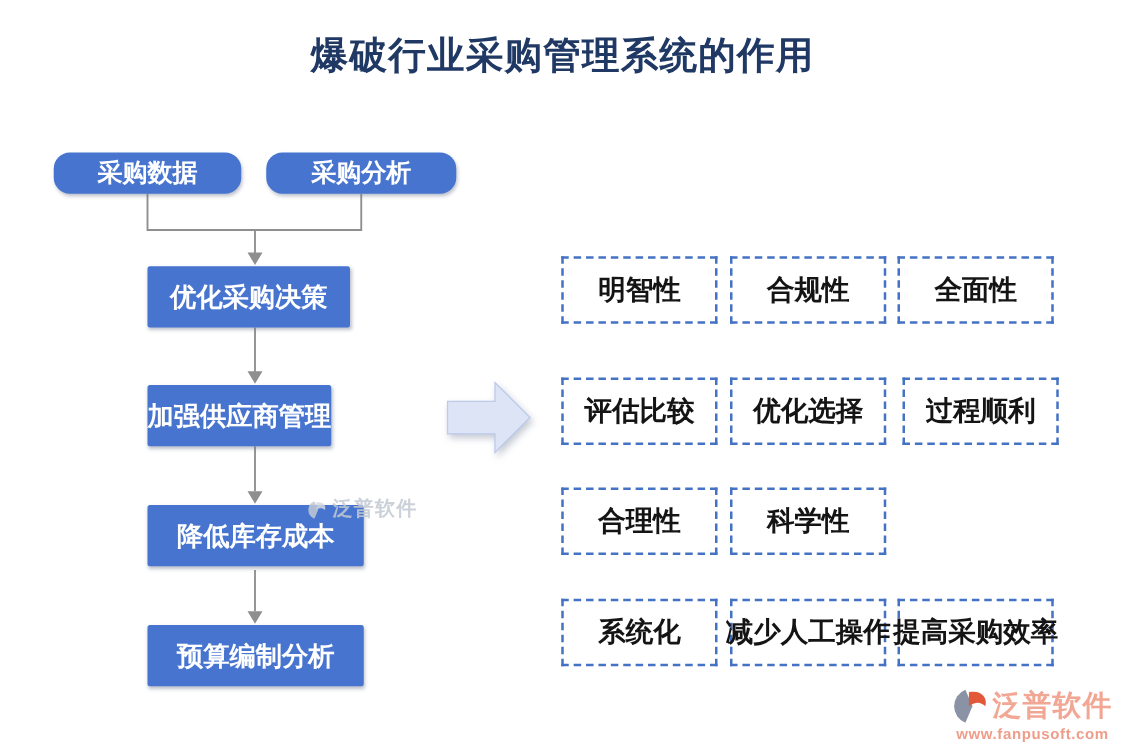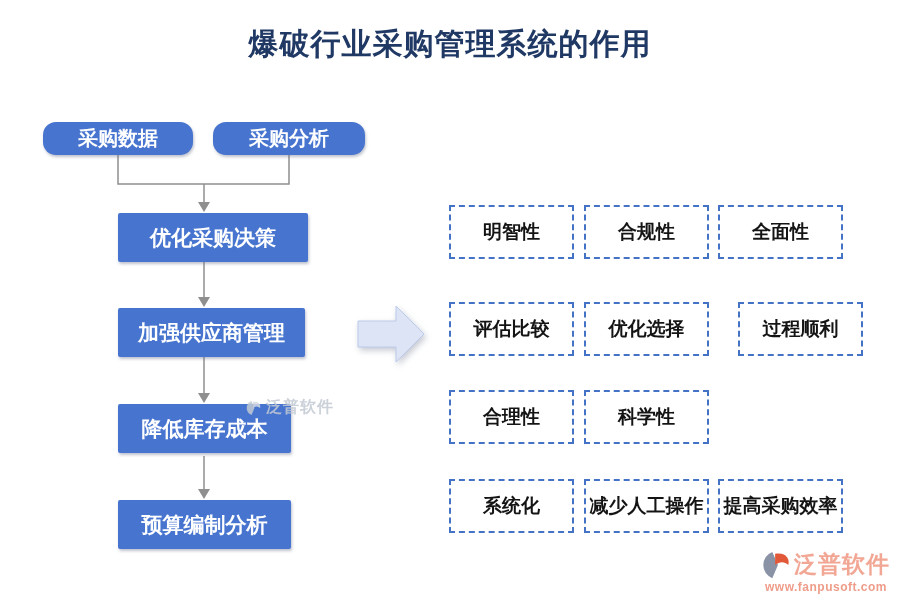--- a/index.html
+++ b/index.html
@@ -46,21 +46,21 @@
   .benefit-box {
     position: absolute;
     width: 121px;
     height: 50px;
     border: 2px dashed #4472c4;
     background: #ffffff;
     display: flex;
     align-items: center;
     justify-content: center;
     font-weight: bold;
-    font-size: 19px;
+    font-size: 22px;
     color: #141414;
     white-space: nowrap;
     z-index: 2;
   }
   .watermark {
     position: absolute;
     left: 246px;
     top: 397px;
     display: flex;
     align-items: center;
@@ -124,40 +124,40 @@
 
     <line x1="204" y1="456" x2="204" y2="489" stroke="#8f8f8f" stroke-width="1.5"></line>
     <polygon points="198,489 210,489 204,499" fill="#8f8f8f"></polygon>
 
     <polygon points="358,321 396,321 396,306 424,334 396,362 396,347 358,347" fill="#dce4f5" stroke="#bccbea" stroke-width="1" style="filter: drop-shadow(2px 3px 3px rgba(90,100,130,0.35));"></polygon>
   </svg>
 
   <div class="flow-box flow-source" style="left:43px; top:122px; width:150px; height:33px;">采购数据</div>
   <div class="flow-box flow-source" style="left:213px; top:122px; width:152px; height:33px;">采购分析</div>
 
-  <div class="flow-box flow-step" style="left:118px; top:213px; width:190px; height:49px;">优化采购决策</div>
-  <div class="flow-box flow-step" style="left:118px; top:308px; width:187px; height:49px;">加强供应商管理</div>
+  <div class="flow-box flow-step" style="left:118px; top:213px; width:162px; height:49px;">优化采购决策</div>
+  <div class="flow-box flow-step" style="left:118px; top:308px; width:147px; height:49px;">加强供应商管理</div>
   <div class="flow-box flow-step" style="left:118px; top:404px; width:173px; height:49px;">降低库存成本</div>
   <div class="flow-box flow-step" style="left:118px; top:500px; width:173px; height:49px;">预算编制分析</div>
 
   <div class="watermark">
     <svg width="16" height="16" viewBox="0 0 32 32">
       <path d="M11 2 A15 15 0 0 0 11 30 L17 16 Z" fill="#c3c9d3"></path>
       <path d="M14 4 C26 2 30 10 28 16 C24 12 19 12 14 16 Z" fill="#d6dae2"></path>
     </svg>
     <span class="wm-text">泛普软件</span>
   </div>
 
   <div class="benefit-box" style="left:449px; top:205px;">明智性</div>
   <div class="benefit-box" style="left:584px; top:205px;">合规性</div>
   <div class="benefit-box" style="left:718px; top:205px;">全面性</div>
 
   <div class="benefit-box" style="left:449px; top:302px;">评估比较</div>
   <div class="benefit-box" style="left:584px; top:302px;">优化选择</div>
-  <div class="benefit-box" style="left:738px; top:302px;">过程顺利</div>
+  <div class="benefit-box" style="left:722px; top:302px;">过程顺利</div>
 
   <div class="benefit-box" style="left:449px; top:390px;">合理性</div>
   <div class="benefit-box" style="left:584px; top:390px;font-family:Liberation Serif, serif;">科学性</div>
 
   <div class="benefit-box" style="left:449px; top:479px;">系统化</div>
   <div class="benefit-box" style="left:584px; top:479px;">减少人工操作</div>
   <div class="benefit-box" style="left:718px; top:479px;">提高采购效率</div>
 
   <div class="footer-logo">
     <div class="logo-row">

